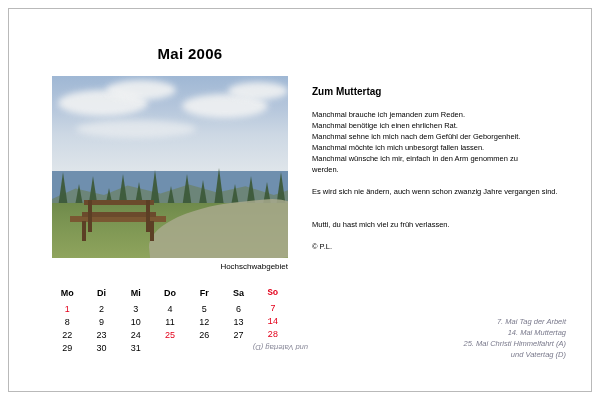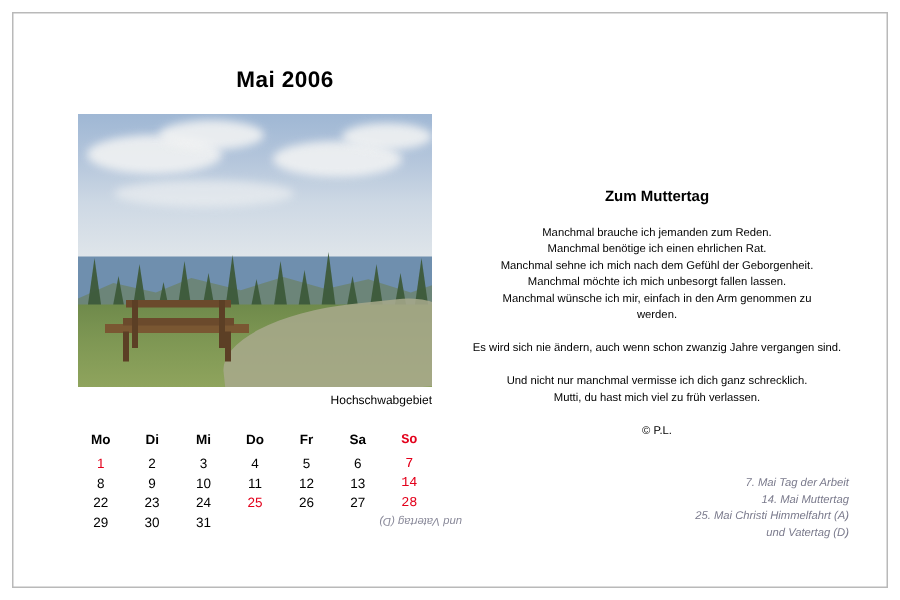--- a/index.html
+++ b/index.html
@@ -190,25 +190,24 @@
     font-size: 8px;
     color: #000;
   }
 
   
   .poem {
     position: absolute;
     left: 312px;
     top: 86px;
     width: 252px;
-    text-align: center;
+    text-align: left;
     font-size: 7.5px;
     line-height: 11px;
     color: #000;
-    margin-top: 40px;
   }
   .poem h2 {
     margin: 0 0 12px 0;
     font-size: 10px;
     font-weight: bold;
   }
   .poem p { margin: 0 0 11px 0; }
   .poem .sig { margin-top: 10px; }
 
   
@@ -320,21 +319,21 @@
     <p>
       <span>Manchmal brauche ich jemanden zum Reden.</span><br>
       <span>Manchmal benötige ich einen ehrlichen Rat.</span><br>
       <span>Manchmal sehne ich mich nach dem Gefühl der Geborgenheit.</span><br>
       <span>Manchmal möchte ich mich unbesorgt fallen lassen.</span><br>
       <span>Manchmal wünsche ich mir, einfach in den Arm genommen zu</span><br>
       <span>werden.</span>
     </p>
     <p>Es wird sich nie ändern, auch wenn schon zwanzig Jahre vergangen sind.</p>
     <p>
-      <span>Und nicht nur manchmal vermisse ich dich ganz schrecklich.</span><br>
+      <br>
       <span>Mutti, du hast mich viel zu früh verlassen.</span>
     </p>
     <div class="sig">© P.L.</div>
   </div>
 
   <table class="calendar">
     <thead>
       <tr>
         <th>Mo</th>
         <th>Di</th>

